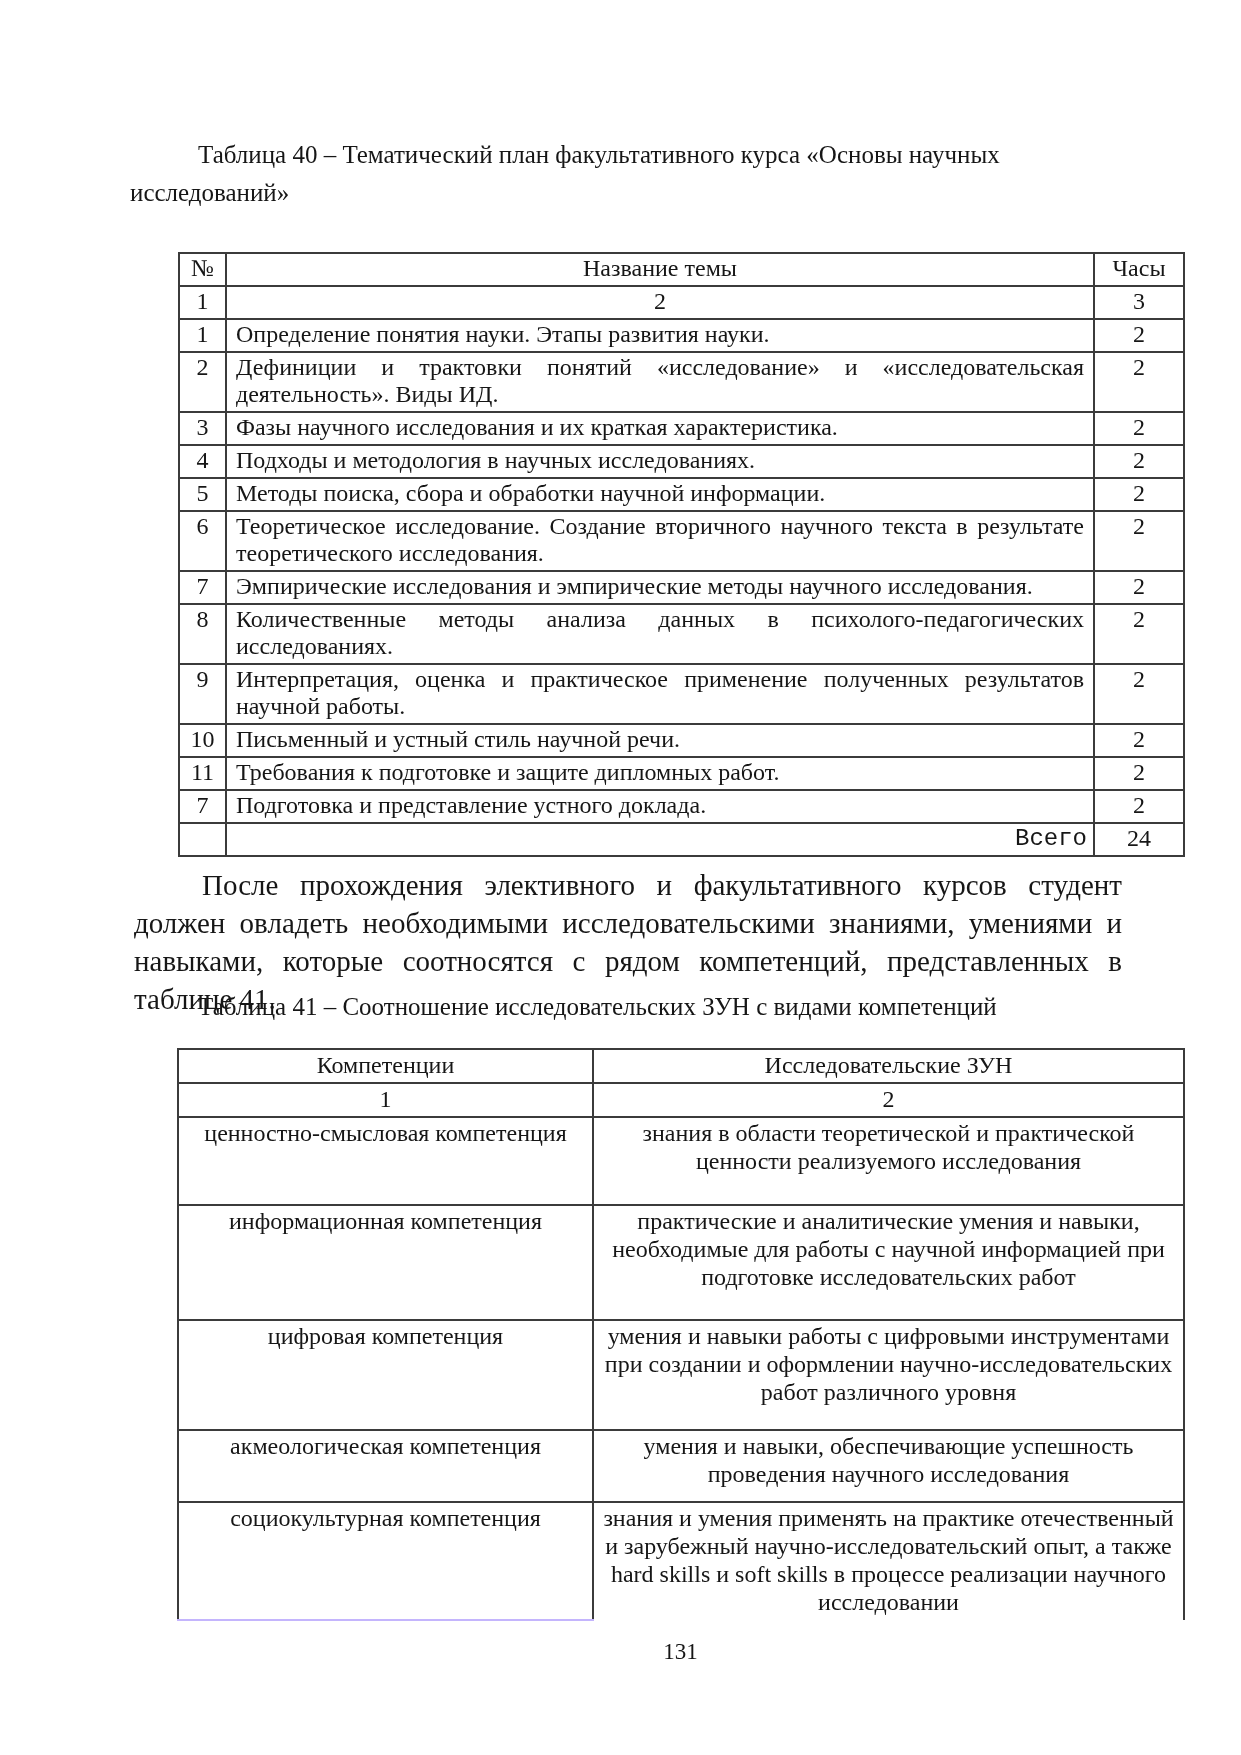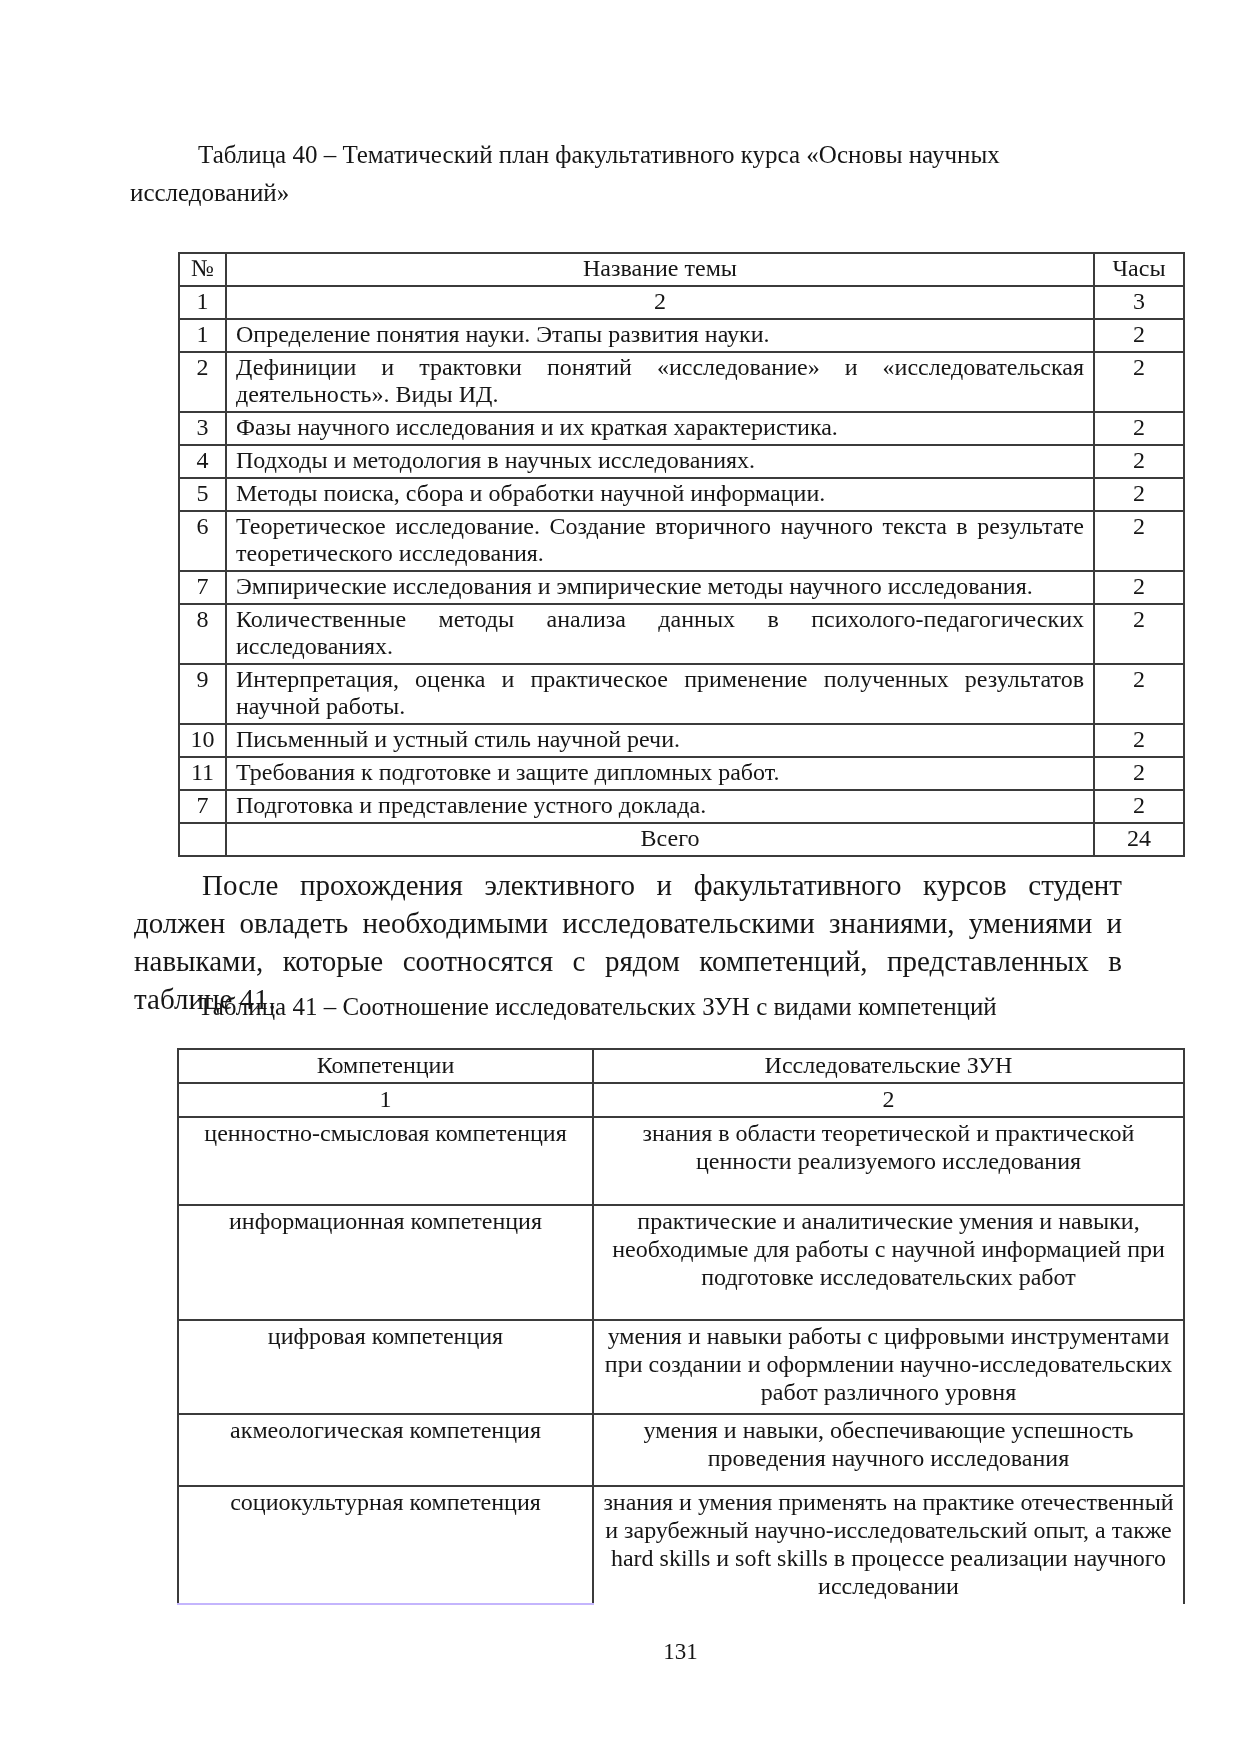--- a/index.html
+++ b/index.html
@@ -39,31 +39,31 @@
   }
 
   
   #table40{position:absolute;left:178px;top:252px;width:1005px;}
   #table40 col.c-num{width:47px;}
   #table40 col.c-topic{width:868px;}
   #table40 col.c-hours{width:90px;}
   #table40 .num,#table40 .hours{text-align:center;padding-left:2px;padding-right:2px;}
   #table40 .topic{text-align:justify;padding-left:9px;padding-right:9px;}
   #table40 thead .topic{text-align:center;}
-  #table40 .total-label{text-align:center;padding-left:26px;}
+  #table40 .total-label{text-align:right;padding-left:26px;font-family:Liberation Mono, monospace;}
 
   
   #table41{position:absolute;left:177px;top:1048px;width:1006px;}
   #table41 col.c-comp{width:415px;}
   #table41 col.c-zun{width:591px;}
   #table41 td,#table41 th{text-align:center;line-height:28px;padding:1px 8px 3px;}
   #table41 thead tr{height:31px;}
   #table41 tbody tr:nth-child(1){height:88px;padding-left:32px;}
   #table41 tbody tr:nth-child(2){height:115px;}
-  #table41 tbody tr:nth-child(3){height:94px;}
+  #table41 tbody tr:nth-child(3){height:110px;}
   #table41 tbody tr:nth-child(4){height:72px;}
   #table41 tbody tr:nth-child(5){height:118px;}
   #table41 tbody tr:last-child td{border-bottom:none;}
   #table41 tbody tr:last-child td.comp{border-bottom:2px solid #c4b5fd;}
 
   #page-number{
     position:absolute;left:178px;top:1638px;width:1005px;
     text-align:center;font-size:23px;line-height:28px;
   }
 </style>

